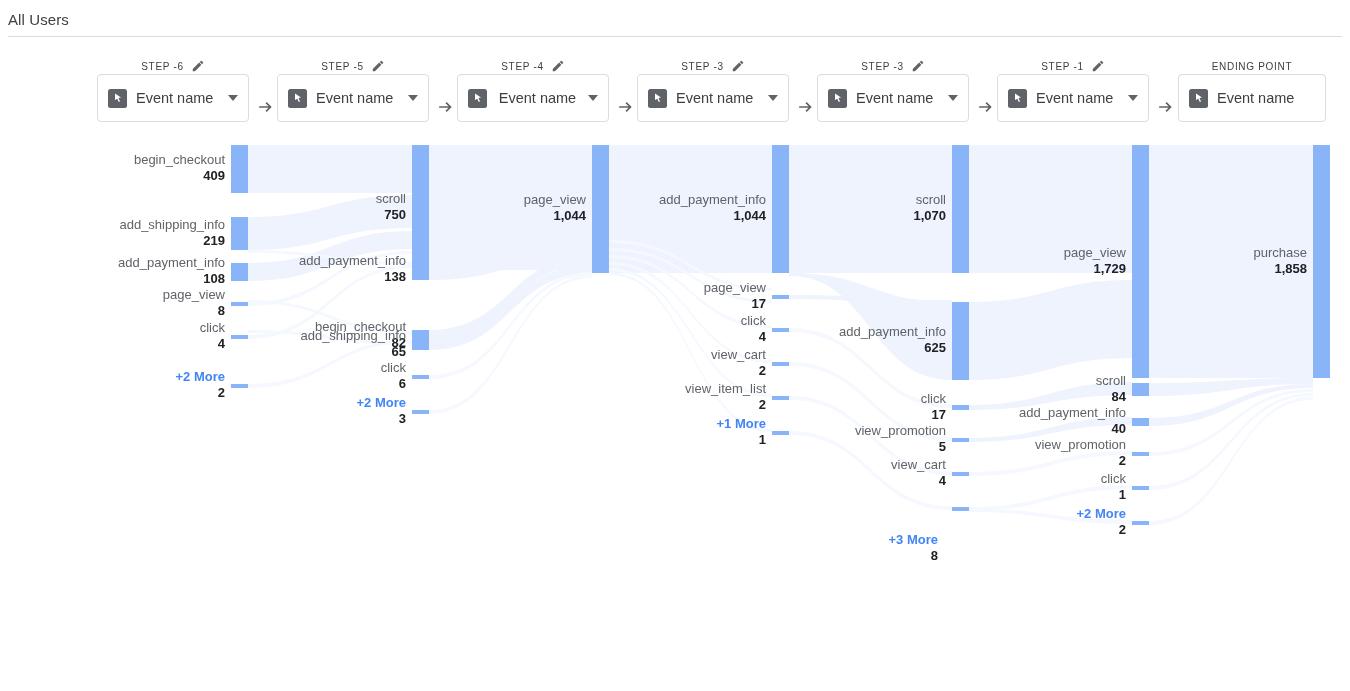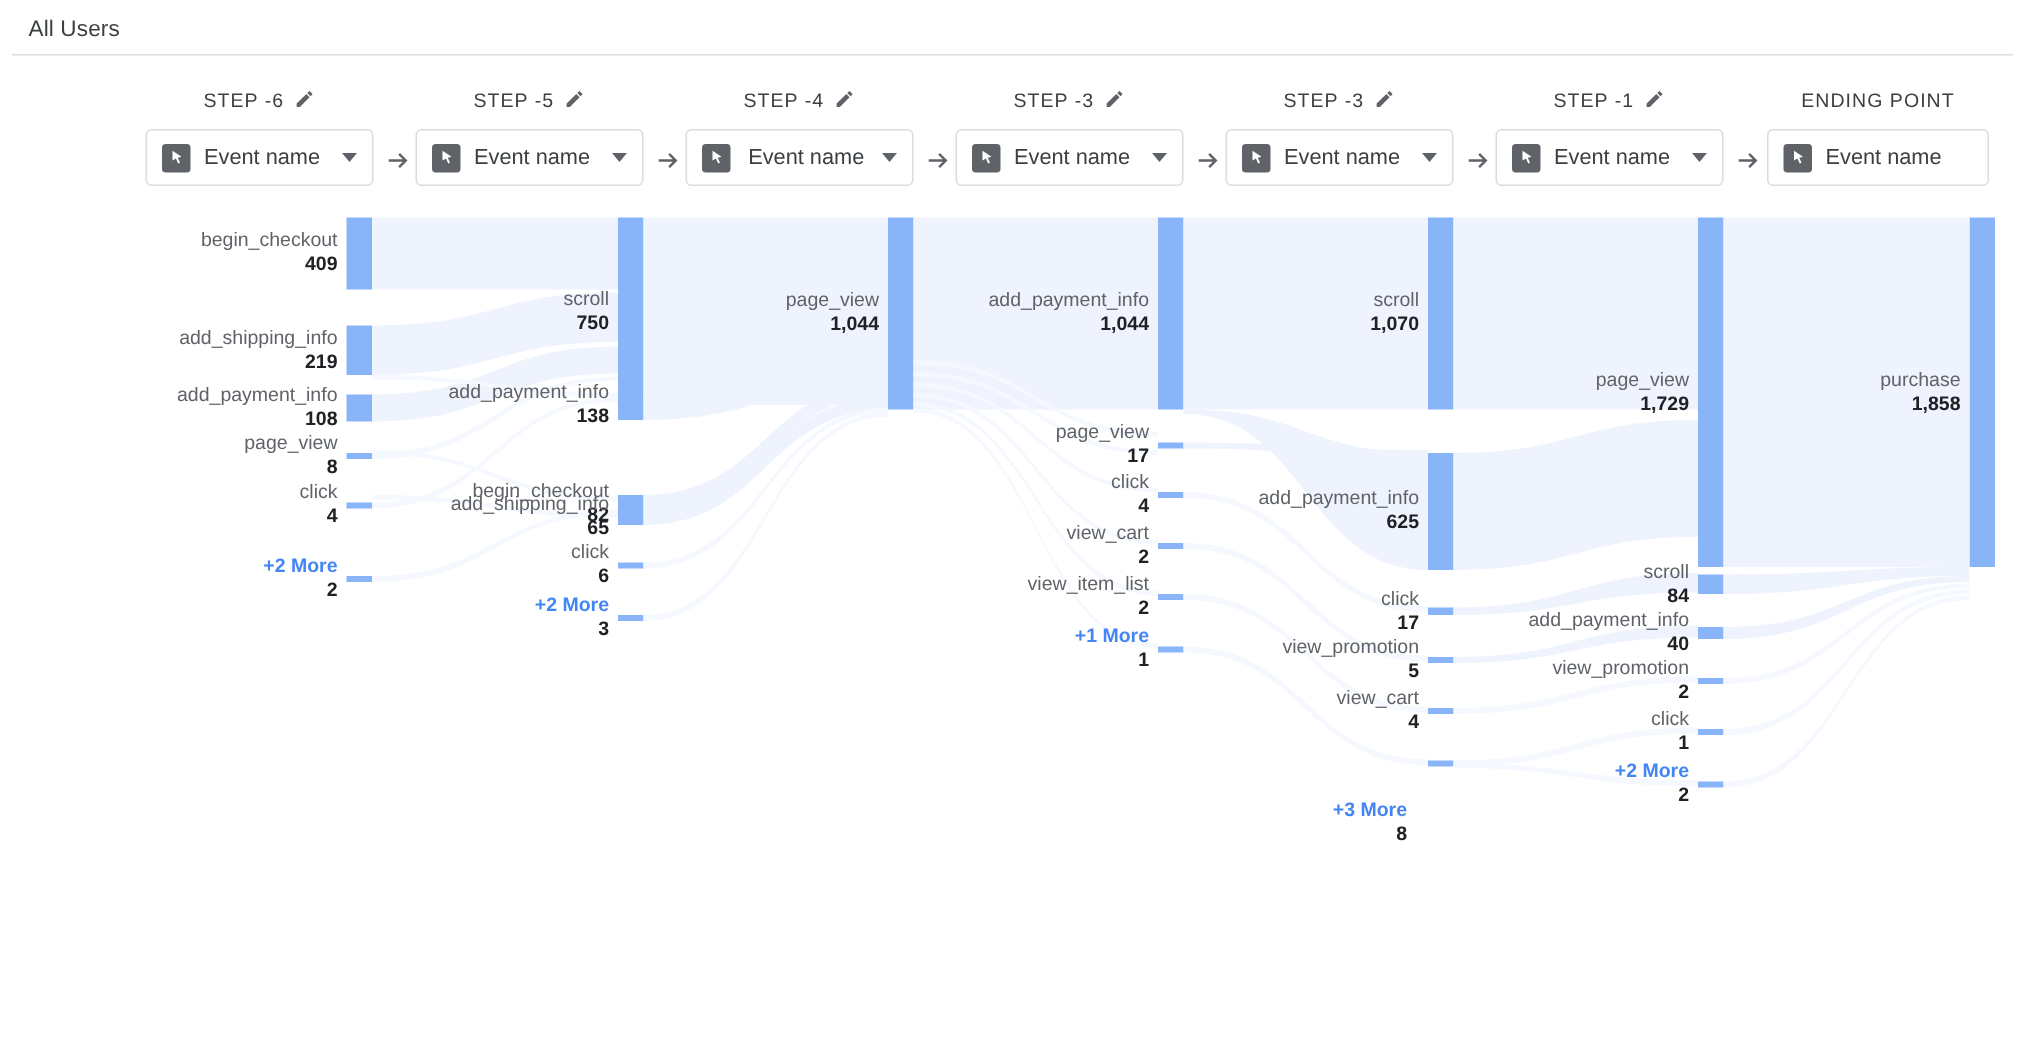--- a/index.html
+++ b/index.html
@@ -9,48 +9,47 @@
     background: #ffffff;
     font-family: "Liberation Sans", sans-serif;
     color: #202124;
     overflow: hidden;
   }
   #root { position: relative; width: 1350px; height: 691px; }
 
   
   .seg-title {
     position: absolute;
-    left: 19px; top: 11px;
+    left: 8px; top: 11px;
     font-size: 15px;
     color: #3c4043;
     letter-spacing: .1px;
   }
   .header-rule {
     position: absolute;
     left: 8px; top: 36px;
     width: 1334px; height: 1px;
     background: #dadce0;
   }
 
   
   .step-col { position: absolute; top: 58px; }
   .step-label-row {
     display: flex; align-items: center; justify-content: center;
     gap: 7px; height: 16px;
   }
   .step-label {
-    font-size: 13px;
+    font-size: 10px;
     letter-spacing: .7px;
     color: #3c4043;
     white-space: nowrap;
   }
   .pencil-icon { width: 14px; height: 14px; display: block; }
   .dropdown {
-    margin-top: 12px;
-    width: 152px; height: 38px;
+    width: 152px; height: 48px;
     border: 1px solid #dadce0;
     border-radius: 4px;
     background: #fff;
     display: flex; align-items: center;
     padding: 0 10px;
     gap: 9px;
     cursor: pointer;
   }
   .dropdown.no-caret { width: 148px; }
   .cursor-icon {

